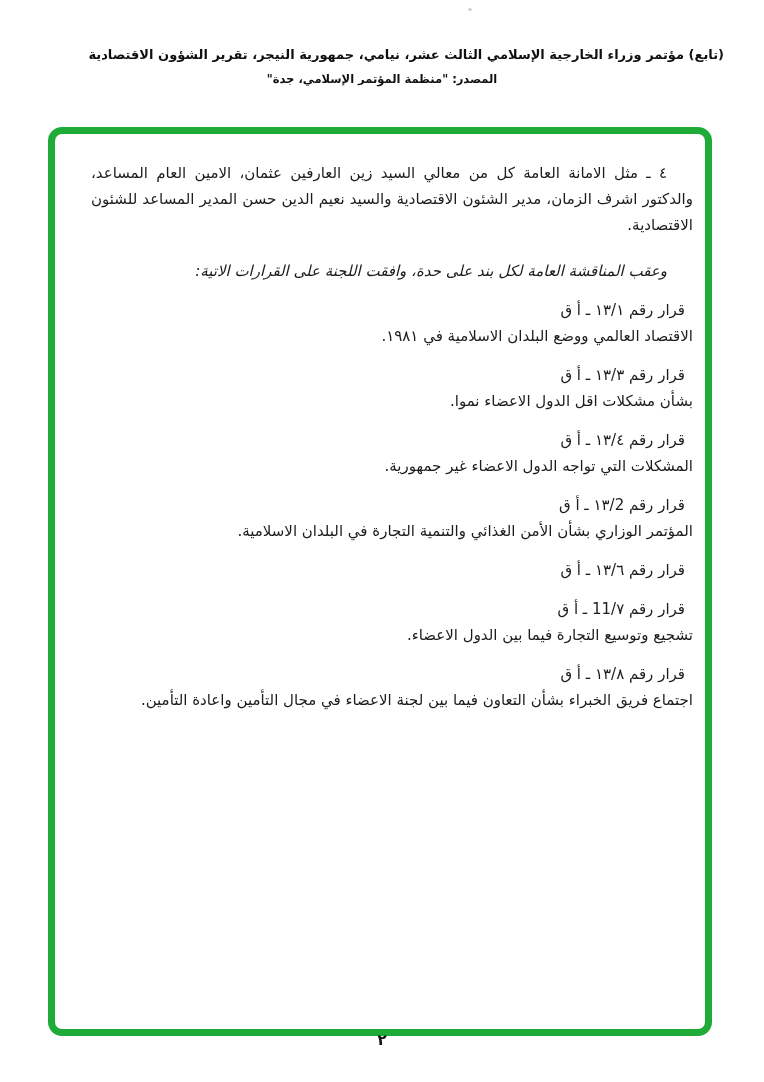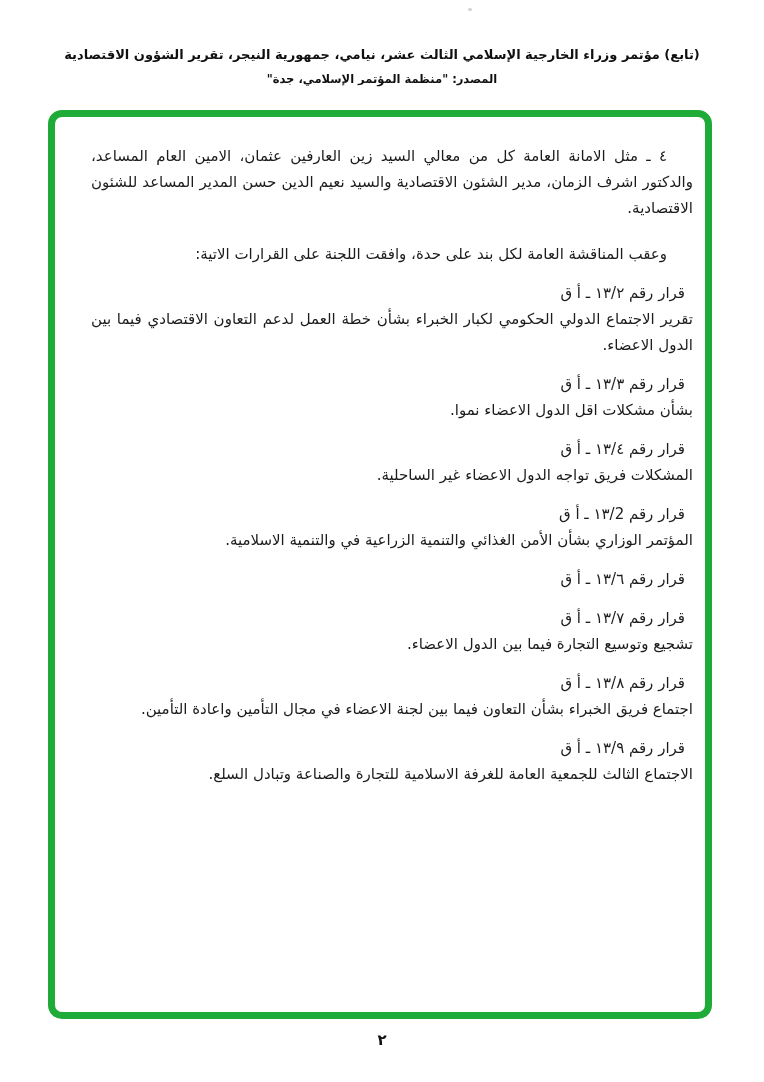--- a/index.html
+++ b/index.html
@@ -3,35 +3,35 @@
 <meta charset="utf-8">
 <style>
   html,body{margin:0;padding:0;}
   body{
     width:764px;height:1082px;background:#ffffff;position:relative;
     font-family:"DejaVu Sans",sans-serif;color:#1b1b1b;overflow:hidden;
   }
   .speck{position:absolute;left:468px;top:8px;width:4px;height:3px;background:#b9b9b9;border-radius:50%;opacity:.65;}
   header{direction:rtl;}
   .h1{
-    font-weight:bold;font-size:13px;line-height:17px;text-align:center;
+    font-weight:bold;font-size:13px;line-height:17px;text-align:right;
     margin:46px 40px 0 40px;color:#101010;letter-spacing:0;
   }
   .h2{font-weight:bold;font-size:11.5px;text-align:center;margin-top:9px;color:#101010;}
   .frame{
-    position:absolute;left:48px;top:110px;width:664px;height:909px;
+    position:absolute;left:48px;top:127px;width:664px;height:909px;
     box-sizing:border-box;border:7px solid #1fab38;border-radius:14px;background:#ffffff;
   }
   .content{
     direction:rtl;text-align:justify;
     padding:26px 12px 0 36px;
     font-size:15px;line-height:26px;color:#1c1c1c;
   }
   .para{margin:0 0 20px 0;text-indent:26px;}
-  .intro{margin:0 0 4px 0;text-indent:26px;}
+  .intro{margin:0 0 4px 0;text-indent:26px;font-style:italic;}
   .res{margin-top:13px;}
   .res-num{text-indent:8px;text-align:right;}
   .res-text{text-align:justify;}
   .pagenum{
     position:absolute;left:0;right:0;top:1031px;text-align:center;
     font-size:15px;font-weight:bold;color:#111;
   }
 </style>
 </head>
 <body>
@@ -44,56 +44,52 @@
 </header>
 
 <div class="frame" style="border-color: rgb(31, 171, 56);">
   <div class="content">
 
     <p class="para">٤ ـ مثل الامانة العامة كل من معالي السيد زين العارفين عثمان، الامين العام المساعد، والدكتور اشرف الزمان، مدير الشئون الاقتصادية والسيد نعيم الدين حسن المدير المساعد للشئون الاقتصادية.</p>
 
 
     <p class="intro">وعقب المناقشة العامة لكل بند على حدة، وافقت اللجنة على القرارات الاتية:</p>
 
+    <div class="res">
+      <div class="res-num">قرار رقم ١٣/١ ـ أ ق</div>
+      <div class="res-text">الاقتصاد العالمي ووضع البلدان الاسلامية في ١٩٨١.</div>
+    </div>
 
-    <div class="res">
-      <div class="res-num">قرار رقم ١٣/٢ ـ أ ق</div>
-      <div class="res-text">تقرير الاجتماع الدولي الحكومي لكبار الخبراء بشأن خطة العمل لدعم التعاون الاقتصادي فيما بين الدول الاعضاء.</div>
-    </div>
 
     <div class="res">
       <div class="res-num">قرار رقم ١٣/٣ ـ أ ق</div>
       <div class="res-text">بشأن مشكلات اقل الدول الاعضاء نموا.</div>
     </div>
 
     <div class="res">
       <div class="res-num">قرار رقم ١٣/٤ ـ أ ق</div>
-      <div class="res-text">المشكلات فريق تواجه الدول الاعضاء غير الساحلية.</div>
+      <div class="res-text">المشكلات التي تواجه الدول الاعضاء غير جمهورية.</div>
     </div>
 
     <div class="res">
       <div class="res-num">قرار رقم ١٣/2 ـ أ ق</div>
-      <div class="res-text">المؤتمر الوزاري بشأن الأمن الغذائي والتنمية الزراعية في والتنمية الاسلامية.</div>
+      <div class="res-text">المؤتمر الوزاري بشأن الأمن الغذائي والتنمية التجارة في البلدان الاسلامية.</div>
     </div>
 
     <div class="res">
       <div class="res-num">قرار رقم ١٣/٦ ـ أ ق</div>
     </div>
 
     <div class="res">
-      <div class="res-num">قرار رقم ١٣/٧ ـ أ ق</div>
+      <div class="res-num">قرار رقم 11/٧ ـ أ ق</div>
       <div class="res-text">تشجيع وتوسيع التجارة فيما بين الدول الاعضاء.</div>
     </div>
 
     <div class="res">
       <div class="res-num">قرار رقم ١٣/٨ ـ أ ق</div>
       <div class="res-text">اجتماع فريق الخبراء بشأن التعاون فيما بين لجنة الاعضاء في مجال التأمين واعادة التأمين.</div>
     </div>
 
-    <div class="res">
-      <div class="res-num">قرار رقم ١٣/٩ ـ أ ق</div>
-      <div class="res-text">الاجتماع الثالث للجمعية العامة للغرفة الاسلامية للتجارة والصناعة وتبادل السلع.</div>
-    </div>
 
   </div>
 </div>
 
 <div class="pagenum">٢</div>
 
 </body></html>

